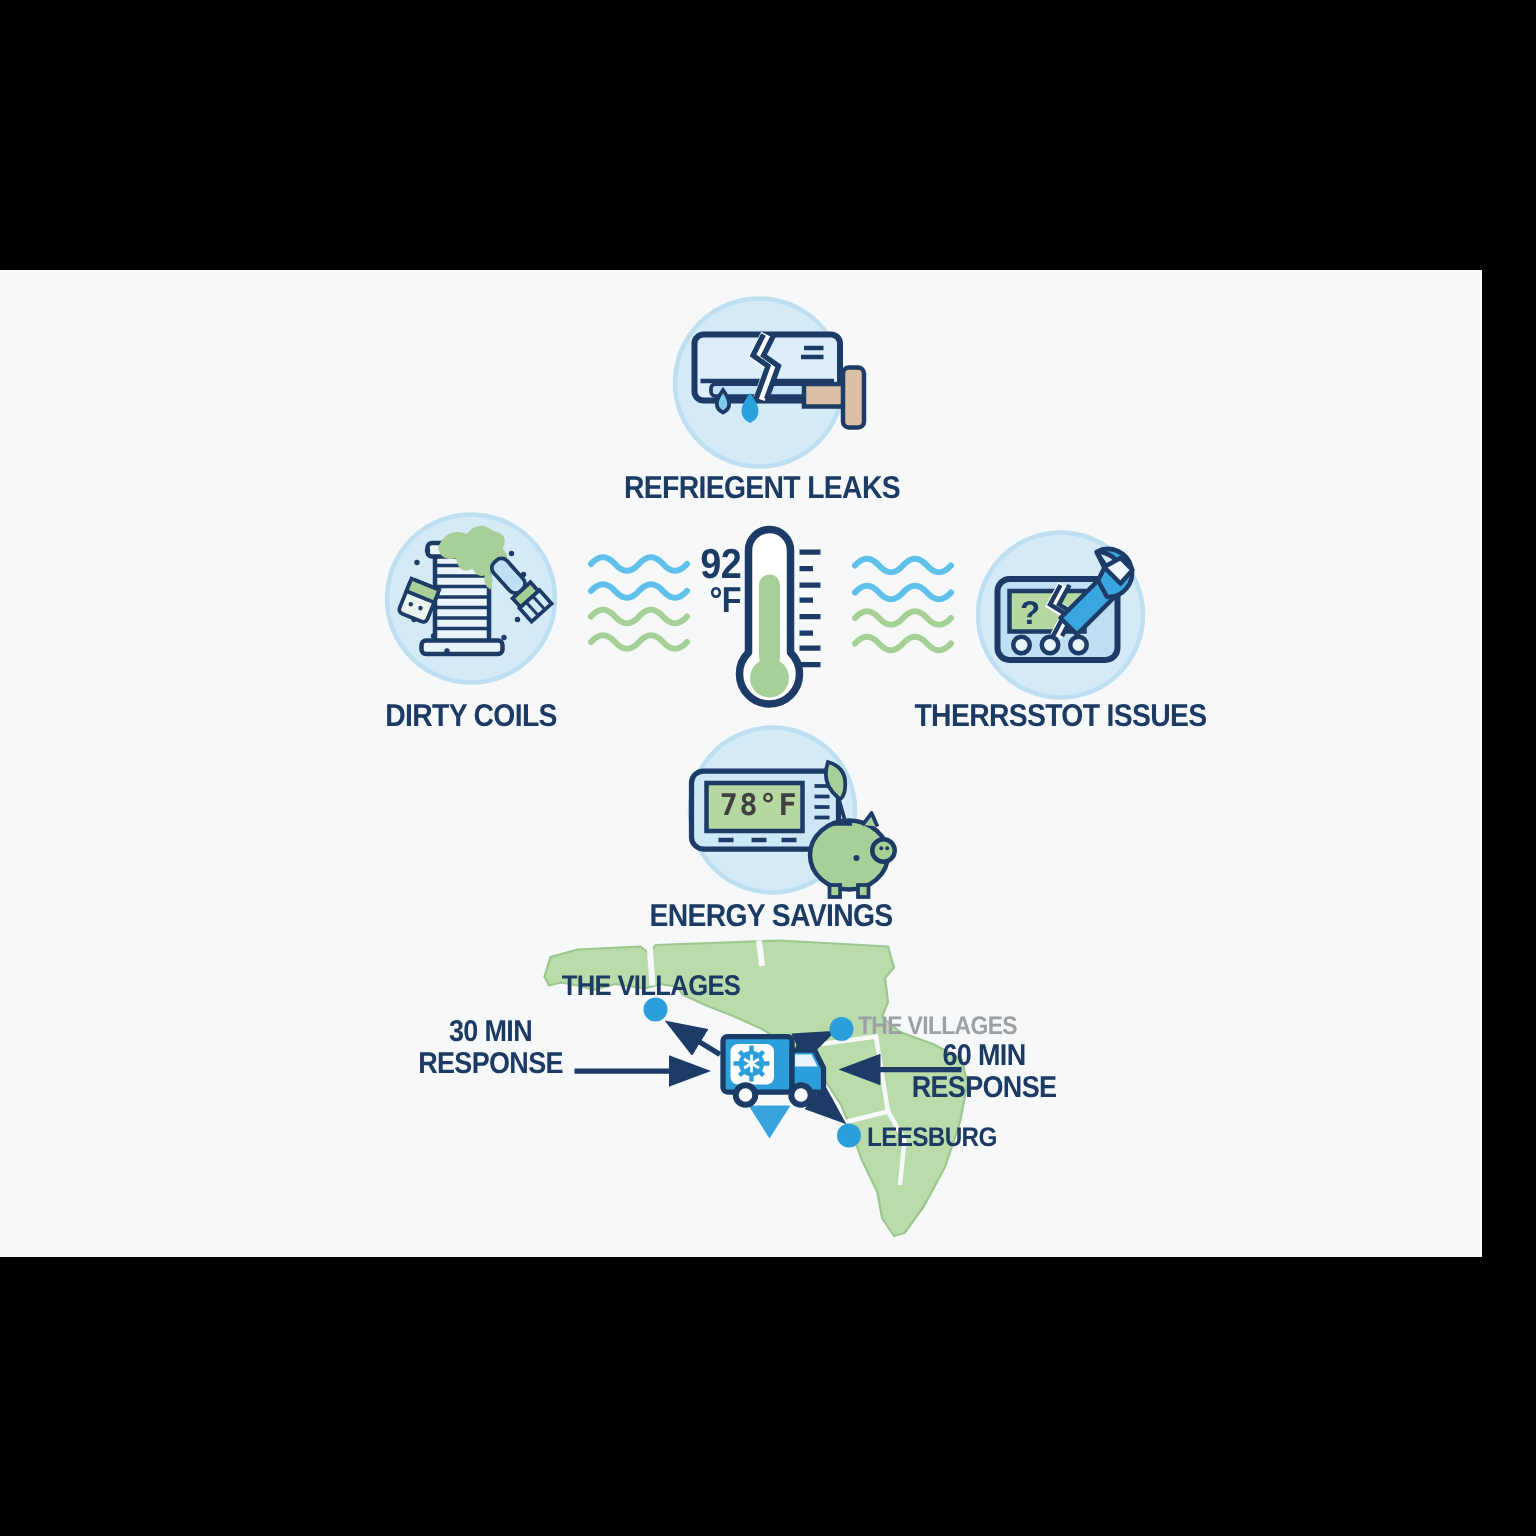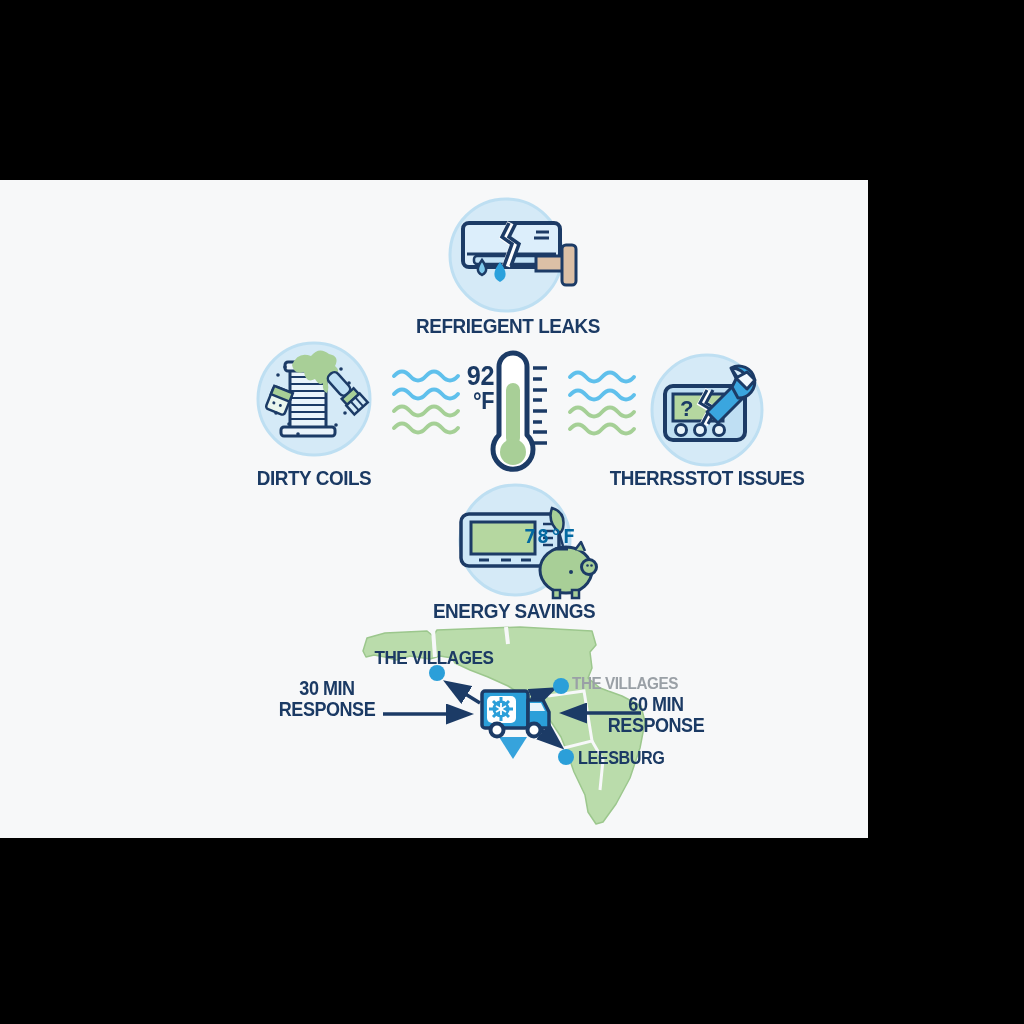--- a/index.html
+++ b/index.html
@@ -1,26 +1,26 @@
 <!DOCTYPE html>
 <html><head>
 <meta charset="utf-8">
 <style>
   html,body{margin:0;padding:0;background:#000;}
   #stage{position:relative;width:1024px;height:1024px;background:#000;overflow:hidden;
          font-family:"Liberation Sans",sans-serif;}
-  #canvas{position:absolute;left:0;top:180px;width:868px;height:658px;
+  #canvas{position:absolute;left:0;top:180px;width:988px;height:658px;
           background:#f7f8f9;overflow:hidden;}
   .abs{position:absolute;}
   .lbl{position:absolute;font-weight:bold;color:#1b3a64;letter-spacing:-0.5px;
        transform:scaleX(0.9);transform-origin:center;text-align:center;line-height:1.05;}
   .lbl-left{transform-origin:left center;text-align:left;}
   .circle-bg{fill:#d5eaf7;stroke:#bedff2;stroke-width:3;}
   .lcd-text{position:absolute;font-family:"DejaVu Sans Mono",monospace;font-weight:bold;
-            color:#0369a1;text-align:center;padding-left:44px;}
+            color:#404040;text-align:center;}
 </style>
 </head>
 <body>
 
 <div id="stage">
   <div class="abs" style="left:0;top:0;width:1024px;height:180px;background:#000;"></div>
   <div class="abs" style="left:0;top:838px;width:1024px;height:186px;background:#000;"></div>
 
   <div id="canvas">
 

